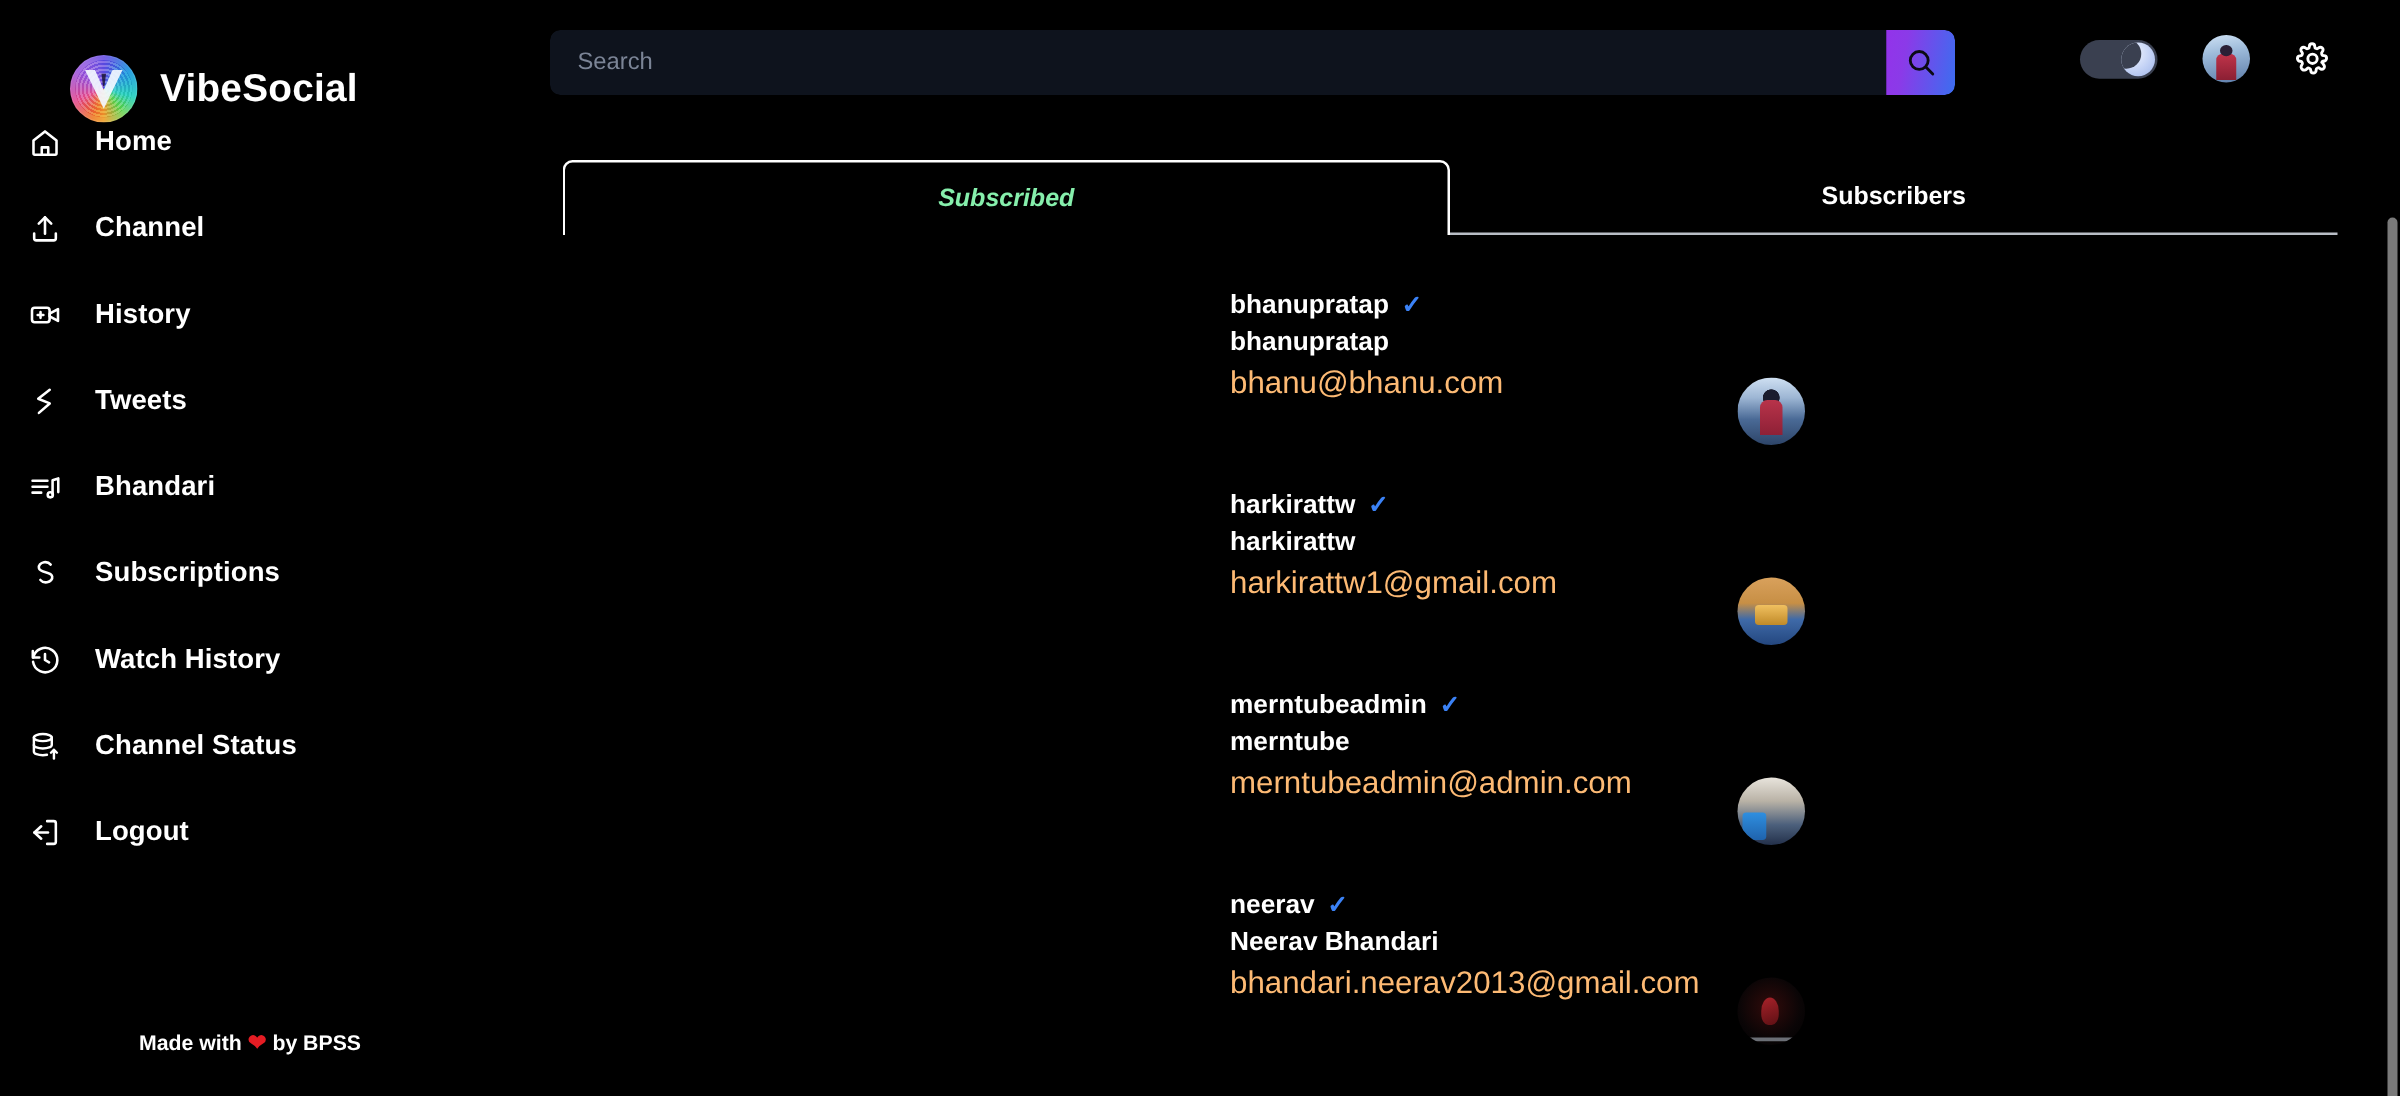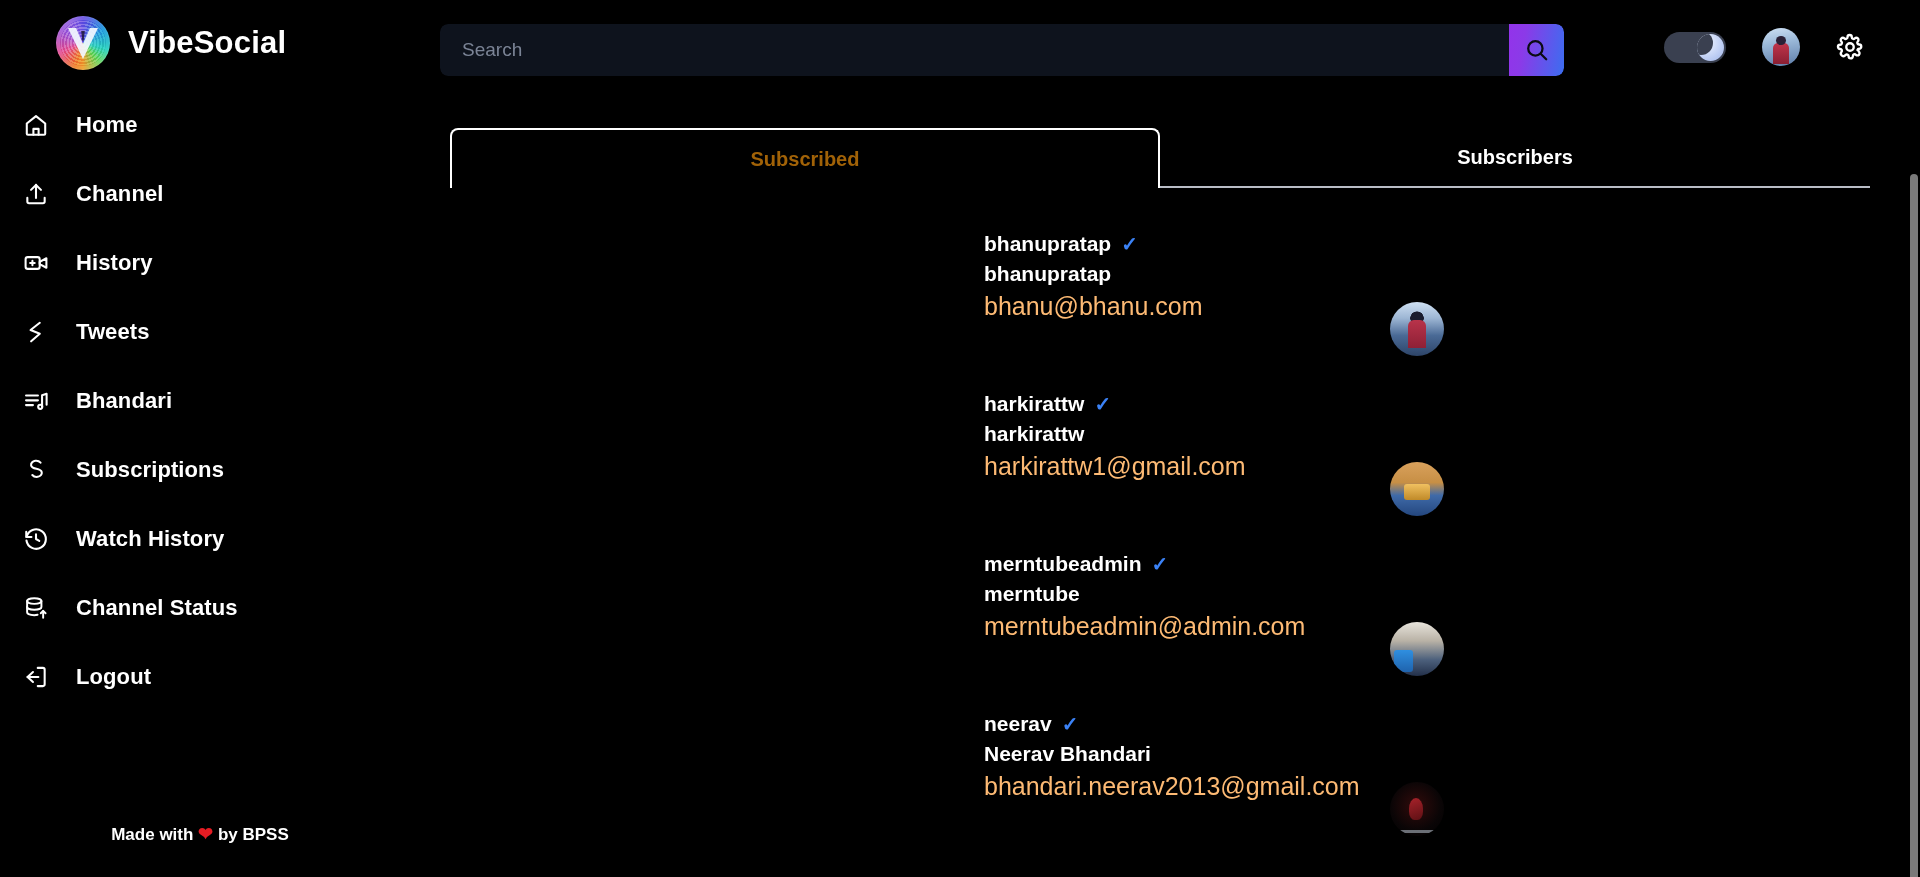--- a/index.html
+++ b/index.html
@@ -10,21 +10,21 @@
     overflow: hidden;
   }
   body { position: relative; }
 
   
   #header {
     position: absolute; top: 0; left: 0; width: 1920px; height: 100px;
     background: #000000;
   }
   #brand {
-    position: absolute; left: 56px; top: 16px;
+    position: absolute; left: 56px; top: 44px;
     display: flex; align-items: center; gap: 18px;
   }
   #logo-mark {
     width: 54px; height: 54px; border-radius: 50%;
     background:
       radial-gradient(circle at 32% 26%, rgba(255,255,255,.28) 0 12%, rgba(0,0,0,0) 55%),
       conic-gradient(from 200deg,
         #f08a3c 0deg, #e4559a 48deg, #8b3bd6 105deg,
         #5b3fe0 160deg, #2a9fe0 215deg, #35d3c4 265deg,
         #7ad96a 300deg, #f0a83c 340deg, #f08a3c 360deg);
@@ -98,21 +98,21 @@
     display: flex; align-items: center; justify-content: center;
     padding: 0;
   }
 
   
   #sidebar {
     position: absolute; left: 0; top: 100px; width: 400px; height: 777px;
     background: #000000;
   }
   .nav-item {
-    display: flex; align-items: center; gap: 26px;
+    display: flex; gap: 26px;
     padding: 0 0 0 22px; height: 50px; margin-bottom: 19px;
     cursor: pointer; color: #ffffff; text-decoration: none;
   }
   .nav-item .nav-icon {
     width: 28px; height: 28px; display: flex;
     align-items: center; justify-content: center; flex: 0 0 28px;
   }
   .nav-item .nav-label {
     font-size: 22px; font-weight: 700; letter-spacing: .1px;
     color: #ffffff; white-space: nowrap;
@@ -135,26 +135,27 @@
     display: flex;
   }
   .tab {
     height: 60px; display: flex; align-items: center; justify-content: center;
     font-size: 20px; font-weight: 700; cursor: pointer;
     background: transparent; border: none;
     font-family: "Liberation Sans", sans-serif;
   }
   .tab.active {
     flex: 0 0 710px;
-    color: #a16207;
+    color: #86efac;
     border-top: 2px solid #ffffff;
     border-left: 2px solid #ffffff;
     border-right: 2px solid #ffffff;
     border-bottom: none;
     border-radius: 8px 8px 0 0;
+    font-style: italic;
   }
   .tab.inactive {
     flex: 1; color: #ffffff;
     border: none; border-bottom: 2px solid #b9bdc6;
   }
 
   #list {
     position: absolute; left: 0; top: 96px; width: 1513px; height: 681px;
     overflow: hidden;
   }

